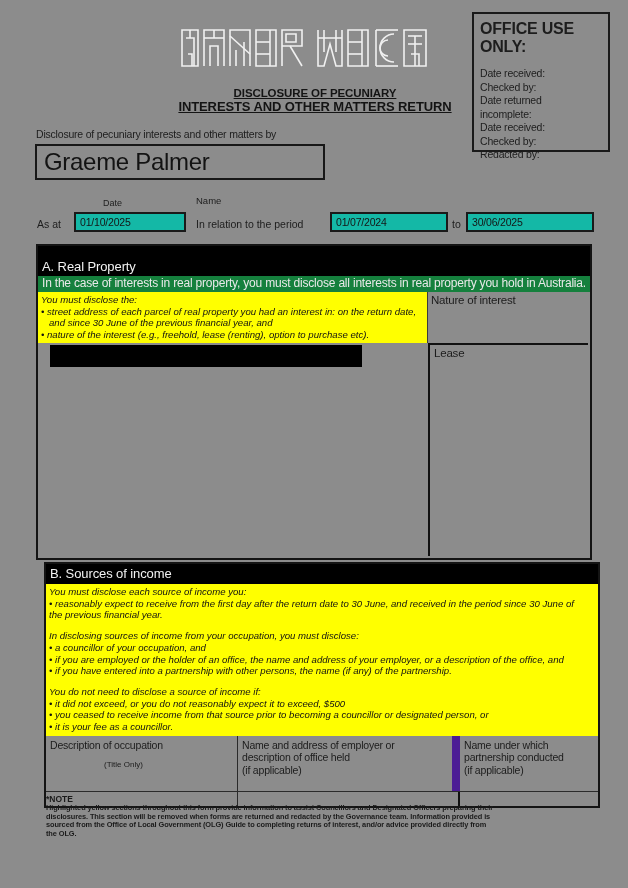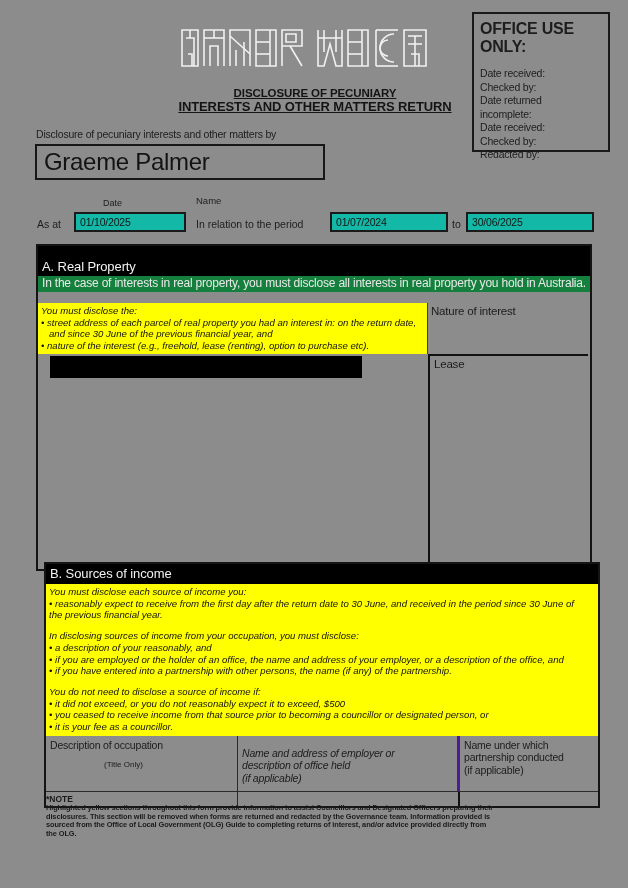--- a/index.html
+++ b/index.html
@@ -172,21 +172,20 @@
   .secA-sub {
     background: #15803d;
     color: #e9e9e9;
     font-size: 12px;
     padding: 0 0 2px 4px;
     letter-spacing: -0.2px;
   }
   .secA-cols {
     display: flex;
     align-items: stretch;
-    margin-top: 11px;
   }
   .secA-left {
     width: 390px;
     flex: none;
     border-right: 1px solid #3b3b3b;
     box-sizing: border-box;
   }
   .secA-right {
     flex: 1;
     box-sizing: border-box;
@@ -280,21 +279,21 @@
   .secB-yellow .bul { padding-left: 8px; text-indent: -8px; }
   .secB-yellow .gap { height: 9px; }
 
   .secB-cols {
     display: flex;
     align-items: stretch;
     height: 55px;
     background: #8c8c8c;
   }
   .colA { width: 192px; flex: none; border-right: 1px solid #2a2a2a; box-sizing: border-box; padding: 3px 0 0 4px; }
-  .colB { width: 222px; flex: none; border-right: 3px solid #4c1d95; box-sizing: border-box; padding: 11px 0 0 4px; font-style: italic; }
+  .colB { width: 222px; flex: none; border-right: 8px solid #4c1d95; box-sizing: border-box; padding: 3px 0 0 4px; }
   .colC { flex: 1; box-sizing: border-box; padding: 3px 0 0 4px; }
   .col-hdr {
     font-size: 10.5px;
     line-height: 12.5px;
     color: #1c1c1c;
     letter-spacing: -0.2px;
   }
   .col-sub {
     font-size: 8px;
     color: #1c1c1c;
@@ -455,21 +454,21 @@
 
   <div class="sectionB">
     <div class="secB-head">B. Sources of income</div>
 
     <div class="secB-yellow">
       <div>You must disclose each source of income you:</div>
       <div class="bul">•&nbsp;<span>reasonably expect to receive from the first day after the return date to 30 June, and received in the period since 30 June of</span></div>
       <div>the previous financial year.</div>
       <div class="gap"></div>
       <div>In disclosing sources of income from your occupation, you must disclose:</div>
-      <div class="bul">•&nbsp;<span>a description of your reasonably, and</span></div>
+      <div class="bul">•&nbsp;<span>a councillor of your occupation, and</span></div>
       <div class="bul">•&nbsp;<span>if you are employed or the holder of an office, the name and address of your employer, or a description of the office, and</span></div>
       <div class="bul">•&nbsp;<span>if you have entered into a partnership with other persons, the name (if any) of the partnership.</span></div>
       <div class="gap"></div>
       <div>You do not need to disclose a source of income if:</div>
       <div class="bul">•&nbsp;<span>it did not exceed, or you do not reasonably expect it to exceed, $500</span></div>
       <div class="bul">•&nbsp;<span>you ceased to receive income from that source prior to becoming a councillor or designated person, or</span></div>
       <div class="bul">•&nbsp;<span>it is your fee as a councillor.</span></div>
     </div>
 
     <div class="secB-cols">

